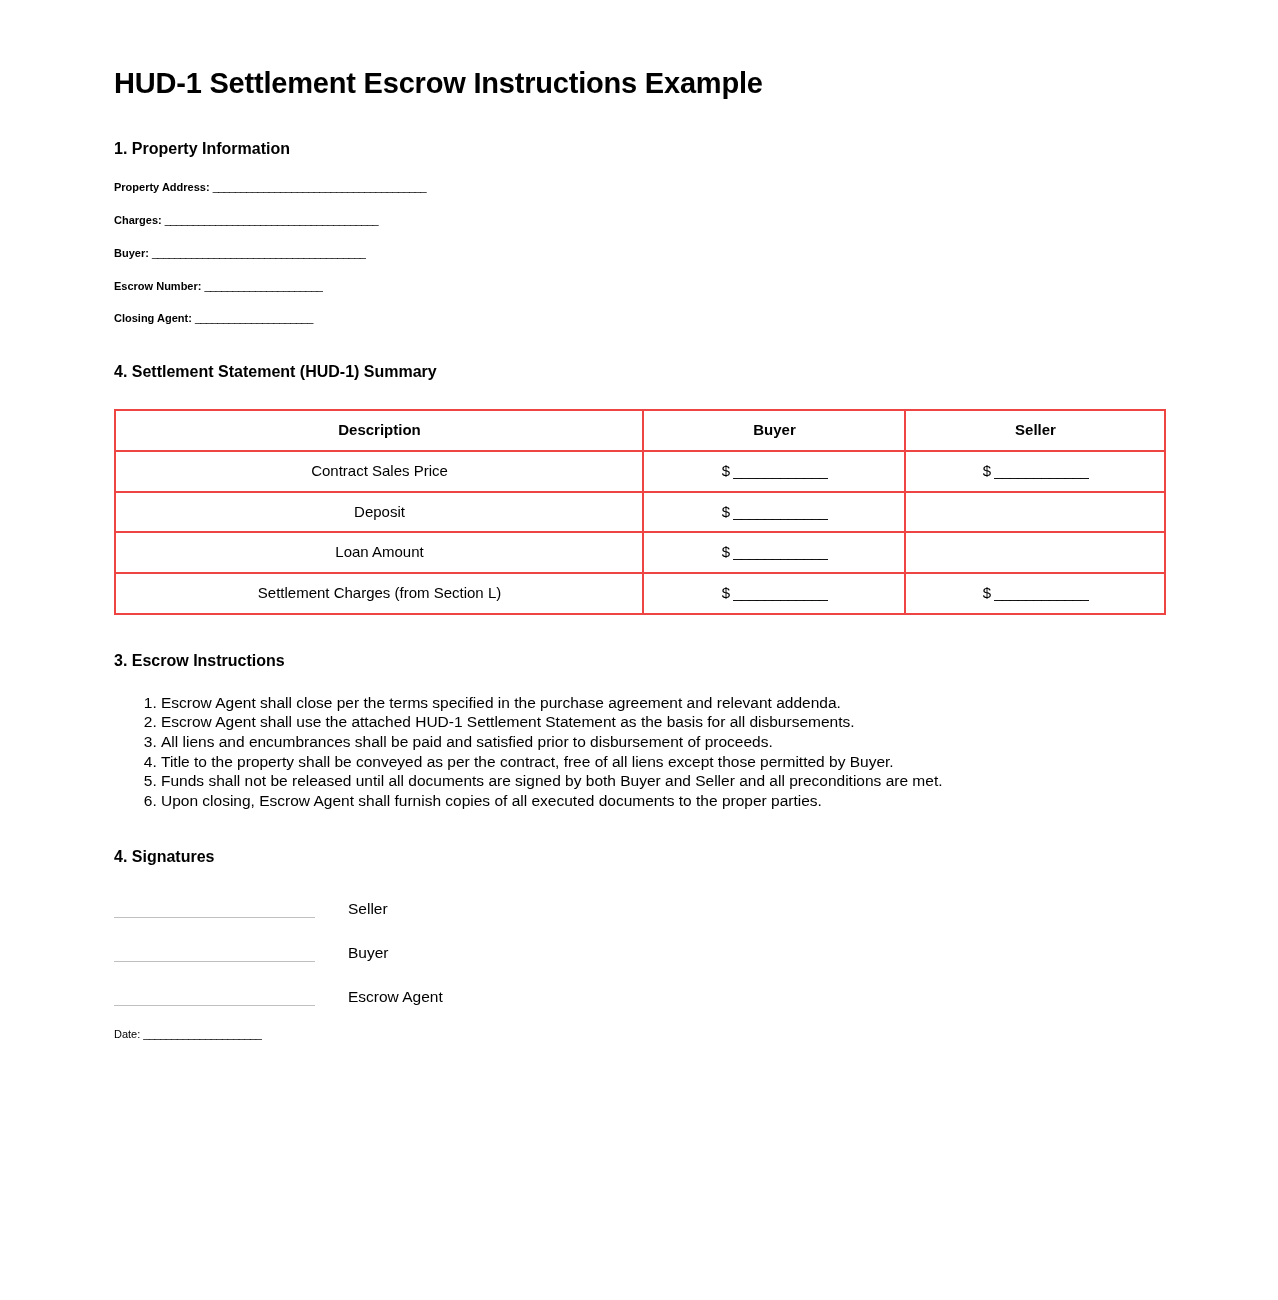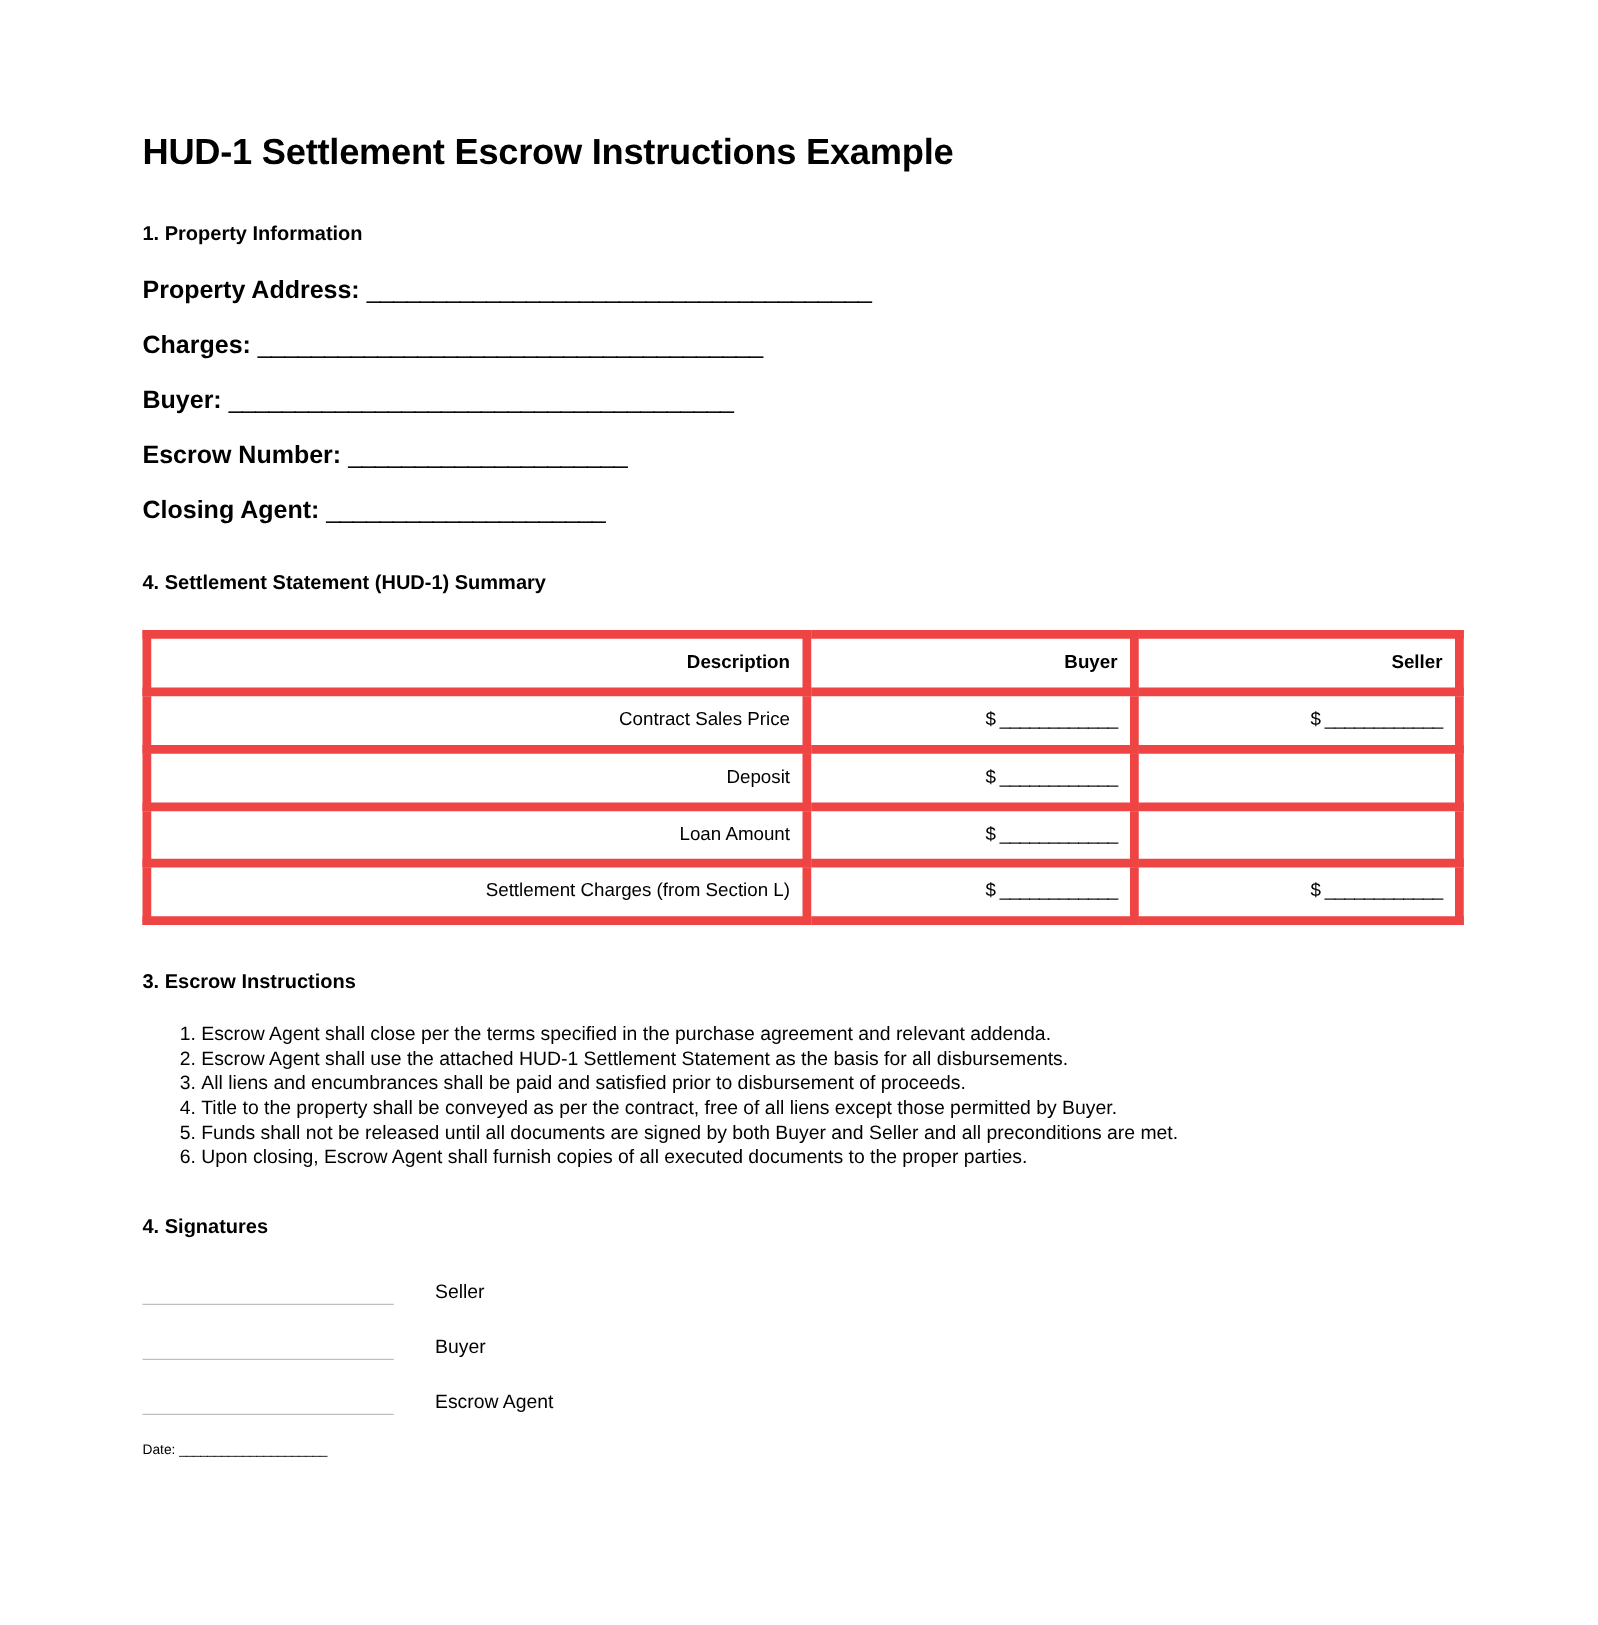--- a/index.html
+++ b/index.html
@@ -8,63 +8,63 @@
     background: #ffffff;
   }
   body {
     font-family: "Liberation Sans", sans-serif;
     color: #000000;
     width: 1278px;
     height: 1300px;
     overflow: hidden;
   }
   .page {
-    padding: 104px 114px 0 114px;
+    padding: 65px 114px 0 114px;
     box-sizing: border-box;
     width: 1278px;
   }
   h1.doc-title {
     font-size: 29px;
     font-weight: bold;
     margin: 0 0 0 0;
     letter-spacing: -0.2px;
     line-height: 1.3;
   }
   h2.section-title {
     font-size: 16px;
     font-weight: bold;
     margin: 36px 0 0 0;
     line-height: 1.3;
   }
   .field-row {
-    font-size: 20px;
+    font-size: 11px;
     font-weight: bold;
     margin-top: 19px;
     line-height: 1.25;
     white-space: nowrap;
   }
   .field-row:first-of-type {
     margin-top: 22px;
   }
   .blank {
     font-weight: normal;
     letter-spacing: -0.5px;
   }
   table.summary {
     border-collapse: collapse;
     width: 1050px;
     margin-top: 26px;
     table-layout: fixed;
   }
   table.summary th,
   table.summary td {
-    border: 7px solid #ef4444;
+    border: 2px solid #ef4444;
     padding: 10px 10px 10px 11px;
     font-size: 15px;
-    text-align: right;
+    text-align: center;
     vertical-align: middle;
     line-height: 1.25;
   }
   table.summary th {
     font-weight: bold;
     height: 18px;
   }
   table.summary td {
     font-weight: normal;
     height: 17px;

